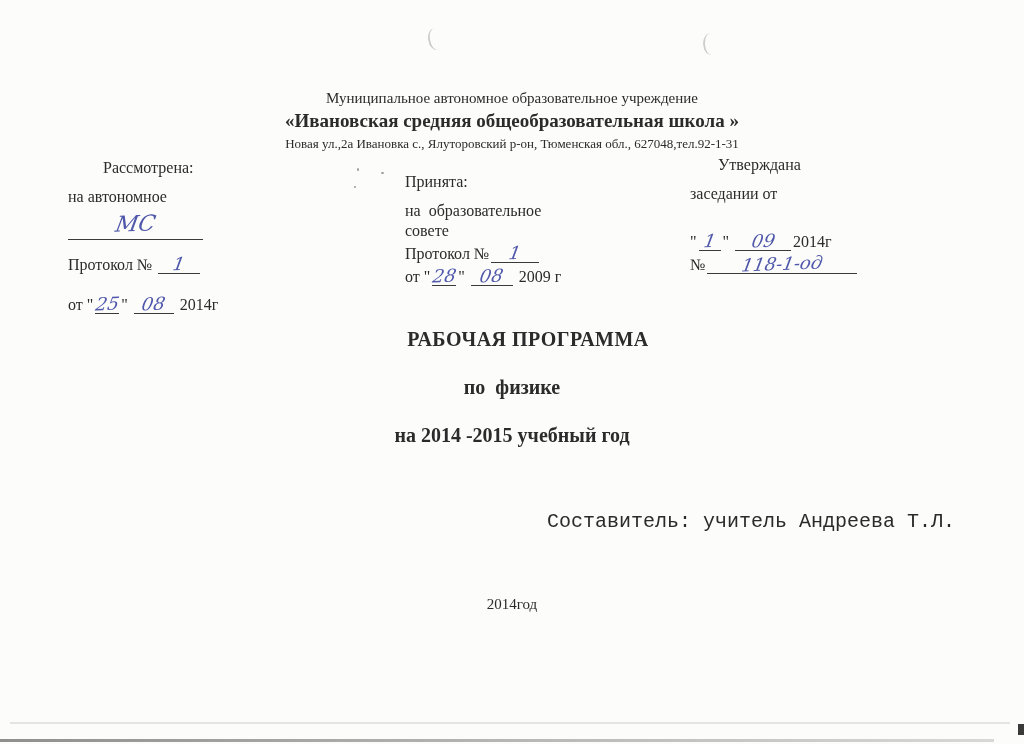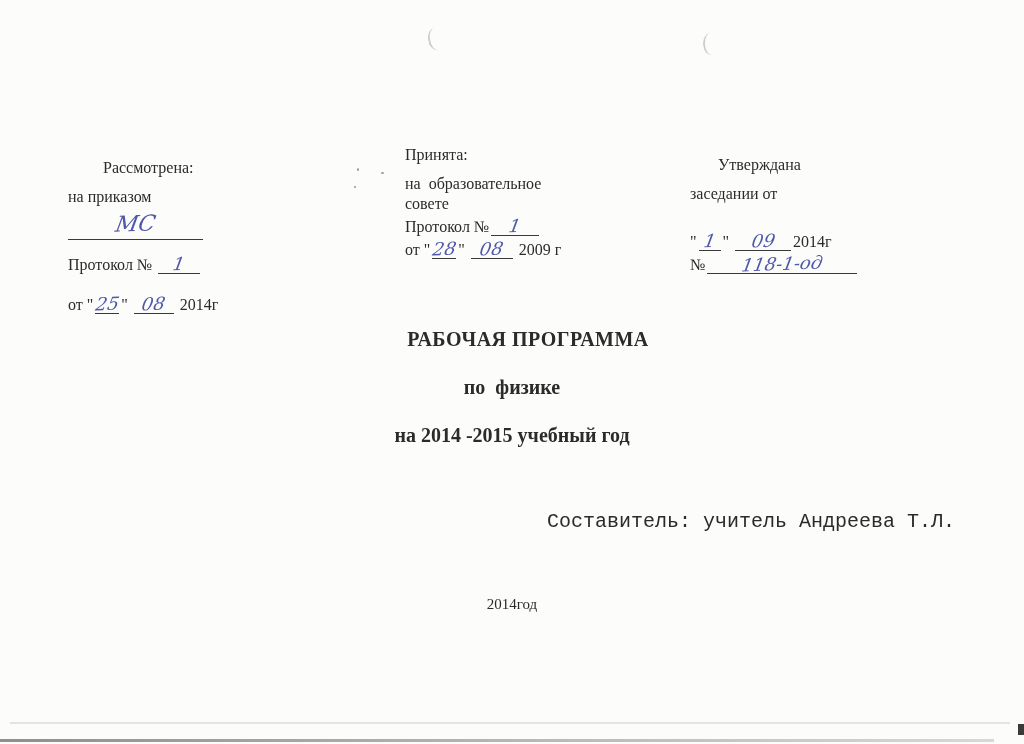--- a/index.html
+++ b/index.html
@@ -15,21 +15,21 @@
 
   
   .doc-header{position:absolute;left:0;right:0;top:88px;text-align:center;line-height:21px;}
   .doc-header .l1{font-size:15px;}
   .doc-header .l2{font-size:19px;font-weight:bold;margin-top:1px;}
   .doc-header .l3{font-size:13px;margin-top:2px;}
 
   
   .col{position:absolute;font-size:16px;line-height:20px;}
   .col-left{left:68px;top:158px;width:190px;}
-  .col-mid{left:405px;top:145px;width:200px;}
+  .col-mid{left:405px;top:172px;width:200px;}
   .col-right{left:690px;top:155px;width:240px;}
   .indent-c{padding-left:35px;}
   .indent-r{padding-left:28px;}
   .mt9{margin-top:9px;}
   .mt15{margin-top:15px;}
   .mt20{margin-top:20px;}
   .mt28{margin-top:28px;}
   .mt3{margin-top:3px;}
 
   
@@ -90,24 +90,29 @@
 
   <span class="crescent c1"></span>
   <span class="crescent c2"></span>
   <span class="speck sp1"></span>
   <span class="speck sp2"></span>
   <span class="speck sp3"></span>
   <span class="scan-line-1"></span>
   <span class="scan-line-2"></span>
   <span class="corner-dot"></span>
 
+  <header class="doc-header">
+    <div class="l1 t">Муниципальное автономное образовательное учреждение</div>
+    <div class="l2 t">«Ивановская средняя общеобразовательная школа »</div>
+    <div class="l3 t">Новая ул.,2а Ивановка с., Ялуторовский р-он, Тюменская обл., 627048,тел.92-1-31</div>
+  </header>
 
   <section class="col col-left">
     <div class="indent-c t">Рассмотрена:</div>
-    <div class="mt9 t">на приказом</div>
+    <div class="mt9 t">на автономное</div>
     <div class="hw-fullline"><span class="hw hw-big">МС</span></div>
     <div class="mt15"><span class="t">Протокол №</span> <span class="slot w42"><span class="hw">1</span></span></div>
     <div class="mt20"><span class="t">от "</span><span class="slot w24"><span class="hw">25</span></span><span class="t">"</span> <span class="slot w40"><span class="hw">08</span></span> <span class="t">2014г</span></div>
   </section>
 
   <section class="col col-mid">
     <div class="t">Принята:</div>
     <div class="mt9 t">на  образовательное</div>
     <div class="t">совете</div>
     <div class="mt3"><span class="t">Протокол №</span><span class="slot w48"><span class="hw">1</span></span></div>

